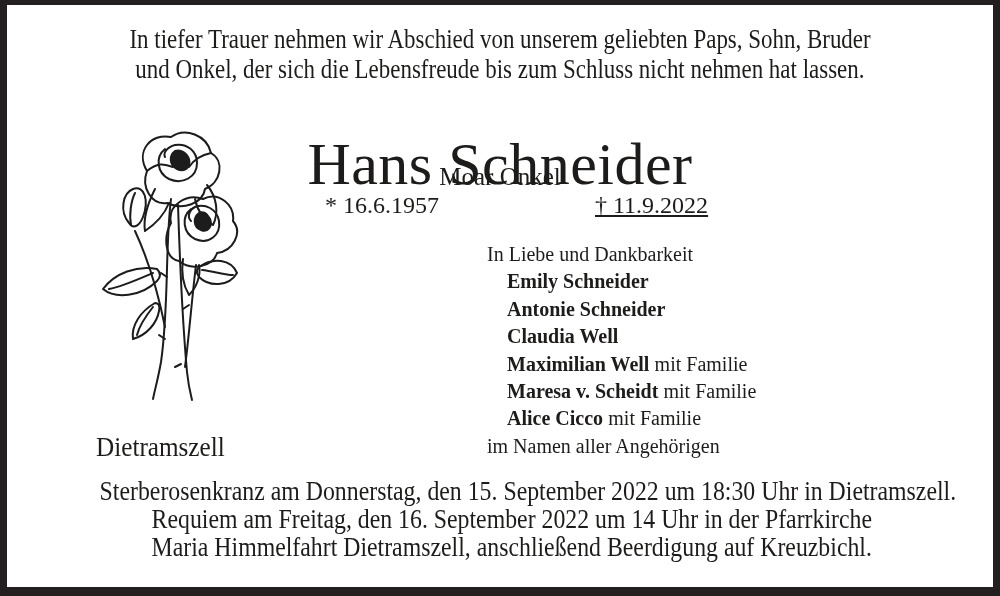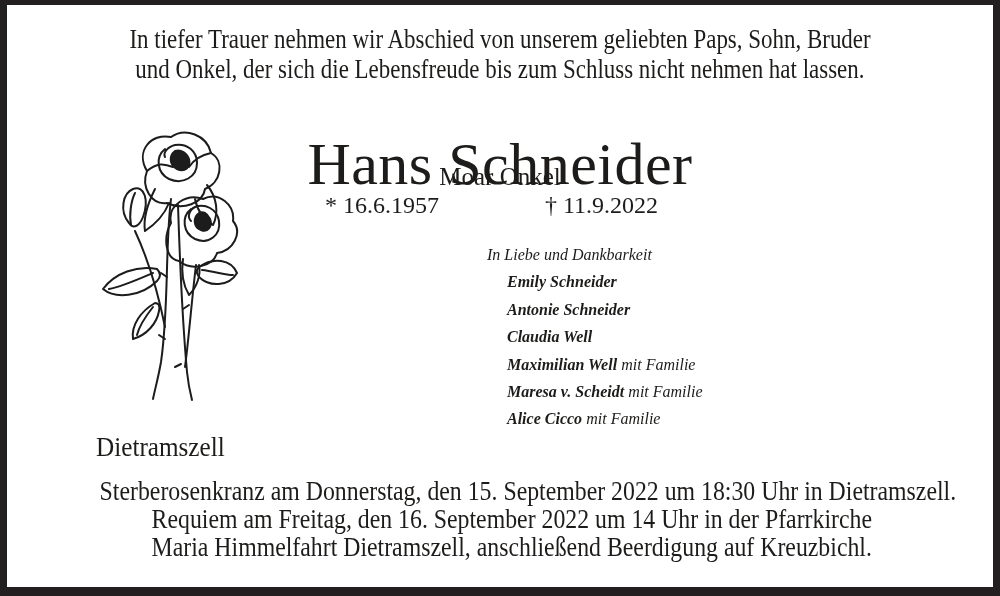--- a/index.html
+++ b/index.html
@@ -21,25 +21,25 @@
   }
   .center-line{position:absolute;left:0;right:0;text-align:center;white-space:nowrap;}
   .cond{display:inline-block;transform:scaleX(0.85);transform-origin:50% 50%;white-space:nowrap;}
   .cond-left{display:inline-block;transform:scaleX(0.9);transform-origin:0 50%;white-space:nowrap;}
 
   .intro{top:24px;font-size:27px;line-height:30px;}
   .title{top:92px;font-size:60px;line-height:64px;letter-spacing:0.5px;margin-top:40px;}
   .subtitle{top:163px;font-size:25px;}
   .dates{position:absolute;top:192px;left:0;right:0;font-size:24px;}
   .birth{position:absolute;left:325px;top:0;}
-  .death{position:absolute;left:545px;top:0;}
+  .death{position:absolute;left:595px;top:0;text-decoration:underline;}
 
   .rose{position:absolute;left:95px;top:127px;width:150px;height:280px;}
 
-  .names{position:absolute;left:487px;top:241px;font-size:16px;line-height:27.4px;font-style:italic;}
+  .names{position:absolute;left:487px;top:241px;font-size:20px;line-height:27.4px;}
   .names .bold{font-weight:700;margin-left:20px;}
   .names .plain:not(:empty){margin-left:0.26em;text-align:right;}
 
   .place{position:absolute;left:96px;top:431px;font-size:28px;}
 
   .schedule{top:477px;font-size:28px;line-height:28px;padding-left:24px;}
 </style>
 </head>
 <body>
 
@@ -97,20 +97,21 @@
   </svg>
 
   <div class="names">
     <div>In Liebe und Dankbarkeit</div>
     <div><span class="bold">Emily Schneider</span><span class="plain"></span></div>
     <div><span class="bold">Antonie Schneider</span><span class="plain"></span></div>
     <div><span class="bold">Claudia Well</span><span class="plain"></span></div>
     <div><span class="bold">Maximilian Well</span><span class="plain">mit Familie</span></div>
     <div><span class="bold">Maresa v. Scheidt</span><span class="plain">mit Familie</span></div>
     <div><span class="bold">Alice Cicco</span><span class="plain">mit Familie</span></div>
+    <div>im Namen aller Angehörigen</div>
   </div>
 
   <div class="place"><span class="cond-left">Dietramszell</span></div>
 
   <div class="center-line schedule">
     <div><span class="cond">Sterberosenkranz am Donnerstag, den 15. September 2022 um 18:30 Uhr in Dietramszell.</span></div>
     <div><span class="cond">Requiem am Freitag, den 16. September 2022 um 14 Uhr in der Pfarrkirche</span></div>
     <div><span class="cond">Maria Himmelfahrt Dietramszell, anschließend Beerdigung auf Kreuzbichl.</span></div>
   </div>
 </div>

